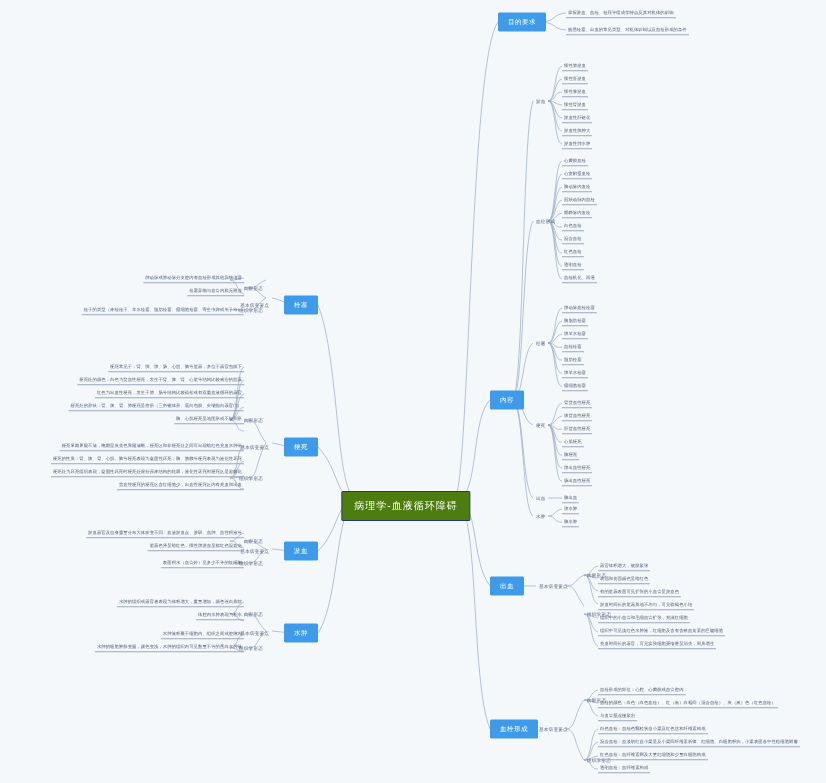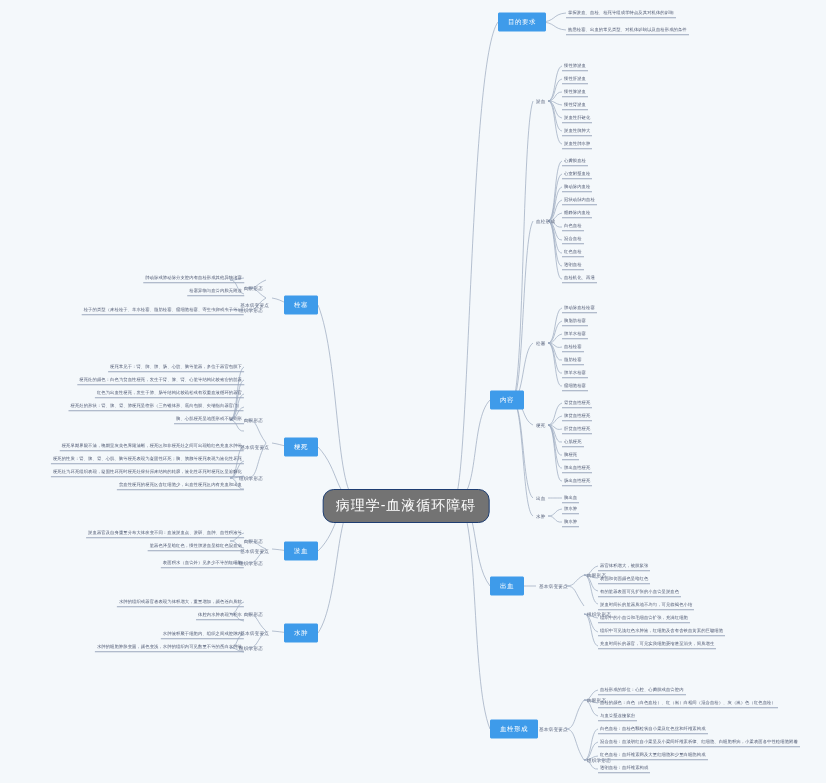--- a/index.html
+++ b/index.html
@@ -9,27 +9,27 @@
     font-family:"Liberation Sans","DejaVu Sans",sans-serif;
     overflow:hidden;
     position:relative;
   }
   #canvas{position:absolute;left:0;top:0;width:826px;height:783px;}
   svg.links{position:absolute;left:0;top:0;width:826px;height:783px;pointer-events:none;}
   .node{position:absolute;box-sizing:border-box;white-space:nowrap;}
 
   
   .root{
-    background:#737373;
+    background:#4d7c0f;
     color:#ffffff;
     border:1px solid #1d3d72;
-    font-size:14px;
+    font-size:10px;
     padding:7px 12px;
     letter-spacing:1px;
-    border-radius:11px;
+    border-radius:1px;
   }
   
   .b1{
     background:#3e9bea;
     color:#ffffff;
     border:1px solid #3e9bea;
     font-size:6.5px;
     padding:4px 9px;
     letter-spacing:.5px;
     border-radius:1px;

